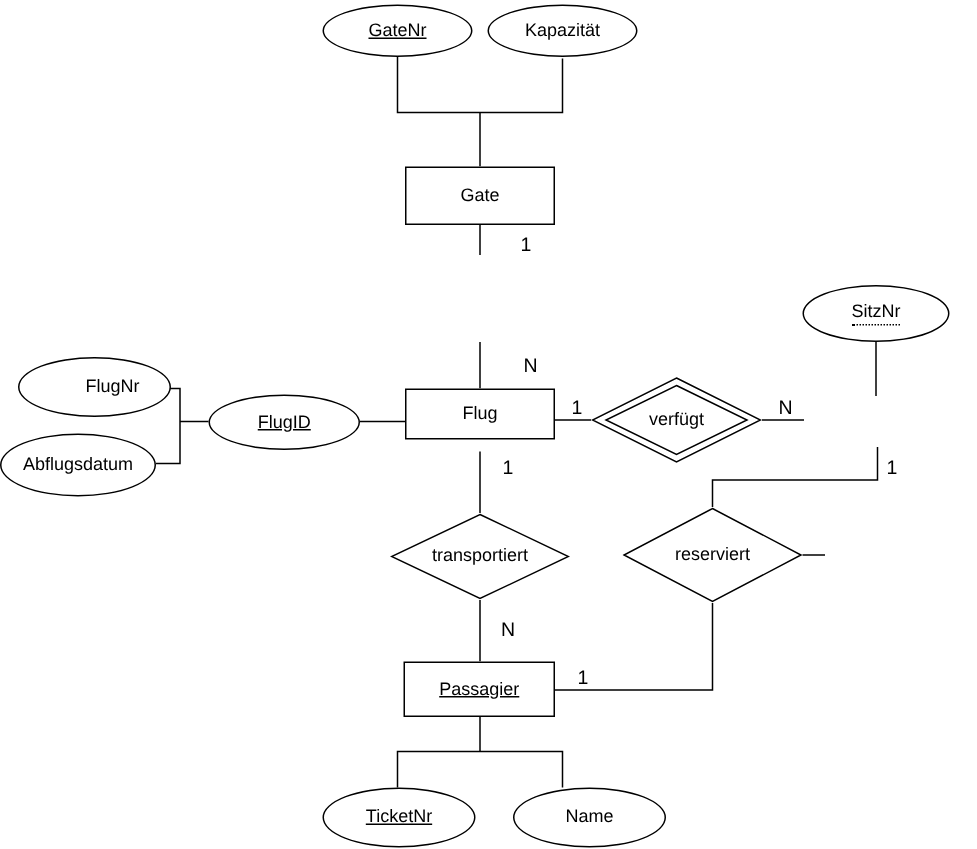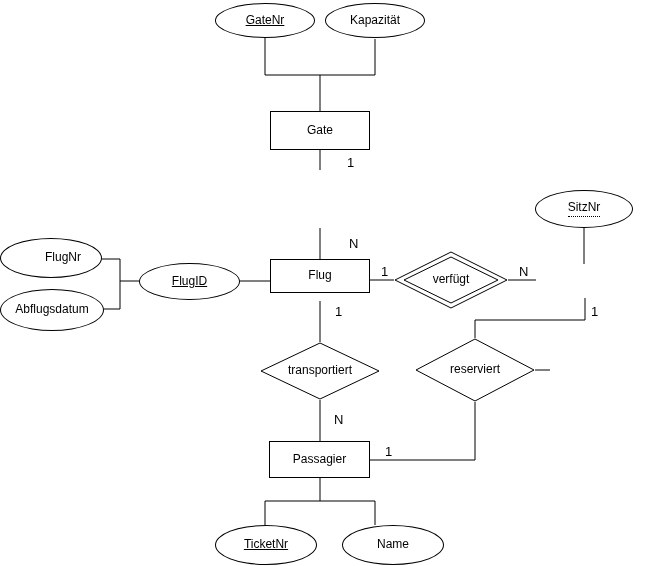--- a/index.html
+++ b/index.html
@@ -49,21 +49,21 @@
     <path d="M320,400 L320,441"></path>
     <path d="M320,478 L320,501 M265,525 L265,501 L375,501 L375,525"></path>
   </svg>
 
   <div class="node ellipse" style="left:215px;top:3px;width:100px;height:35px;">
     <span class="u-solid">GateNr</span>
   </div>
   <div class="node ellipse" style="left:325px;top:3px;width:100px;height:35px;">
     <span>Kapazität</span>
   </div>
-  <div class="node ellipse" style="left:0px;top:238px;width:102px;height:40px;padding-left:24px;">
+  <div class="node ellipse" style="left:12px;top:238px;width:102px;height:40px;padding-left:24px;">
     <span>FlugNr</span>
   </div>
   <div class="node ellipse" style="left:0px;top:289px;width:104px;height:42px;">
     <span>Abflugsdatum</span>
   </div>
   <div class="node ellipse" style="left:139px;top:263px;width:101px;height:37px;">
     <span class="u-solid">FlugID</span>
   </div>
   <div class="node ellipse" style="left:535px;top:190px;width:98px;height:38px;">
     <span class="u-dotted">SitzNr</span>
@@ -74,21 +74,21 @@
   <div class="node ellipse" style="left:342px;top:525px;width:102px;height:40px;">
     <span>Name</span>
   </div>
 
   <div class="node entity" style="left:270px;top:111px;width:100px;height:39px;">
     <span>Gate</span>
   </div>
   <div class="node entity" style="left:270px;top:259px;width:100px;height:34px;">
     <span>Flug</span>
   </div>
-  <div class="node entity" style="left:269px;top:441px;width:101px;height:37px;">
+  <div class="node entity" style="left:269px;top:441px;width:101px;height:37px;text-decoration:underline;">
     <span>Passagier</span>
   </div>
 
 
   <div class="node diamond" style="left:394px;top:251px;width:114px;height:58px;">
     <svg width="114" height="58">
       <polygon points="57,1 113,29 57,57 1,29" fill="#ffffff" stroke="#000000"></polygon>
       <polygon points="57,6 104,29 57,52 10,29" fill="none" stroke="#000000"></polygon>
     </svg>
     <span class="lbl">verfügt</span>

